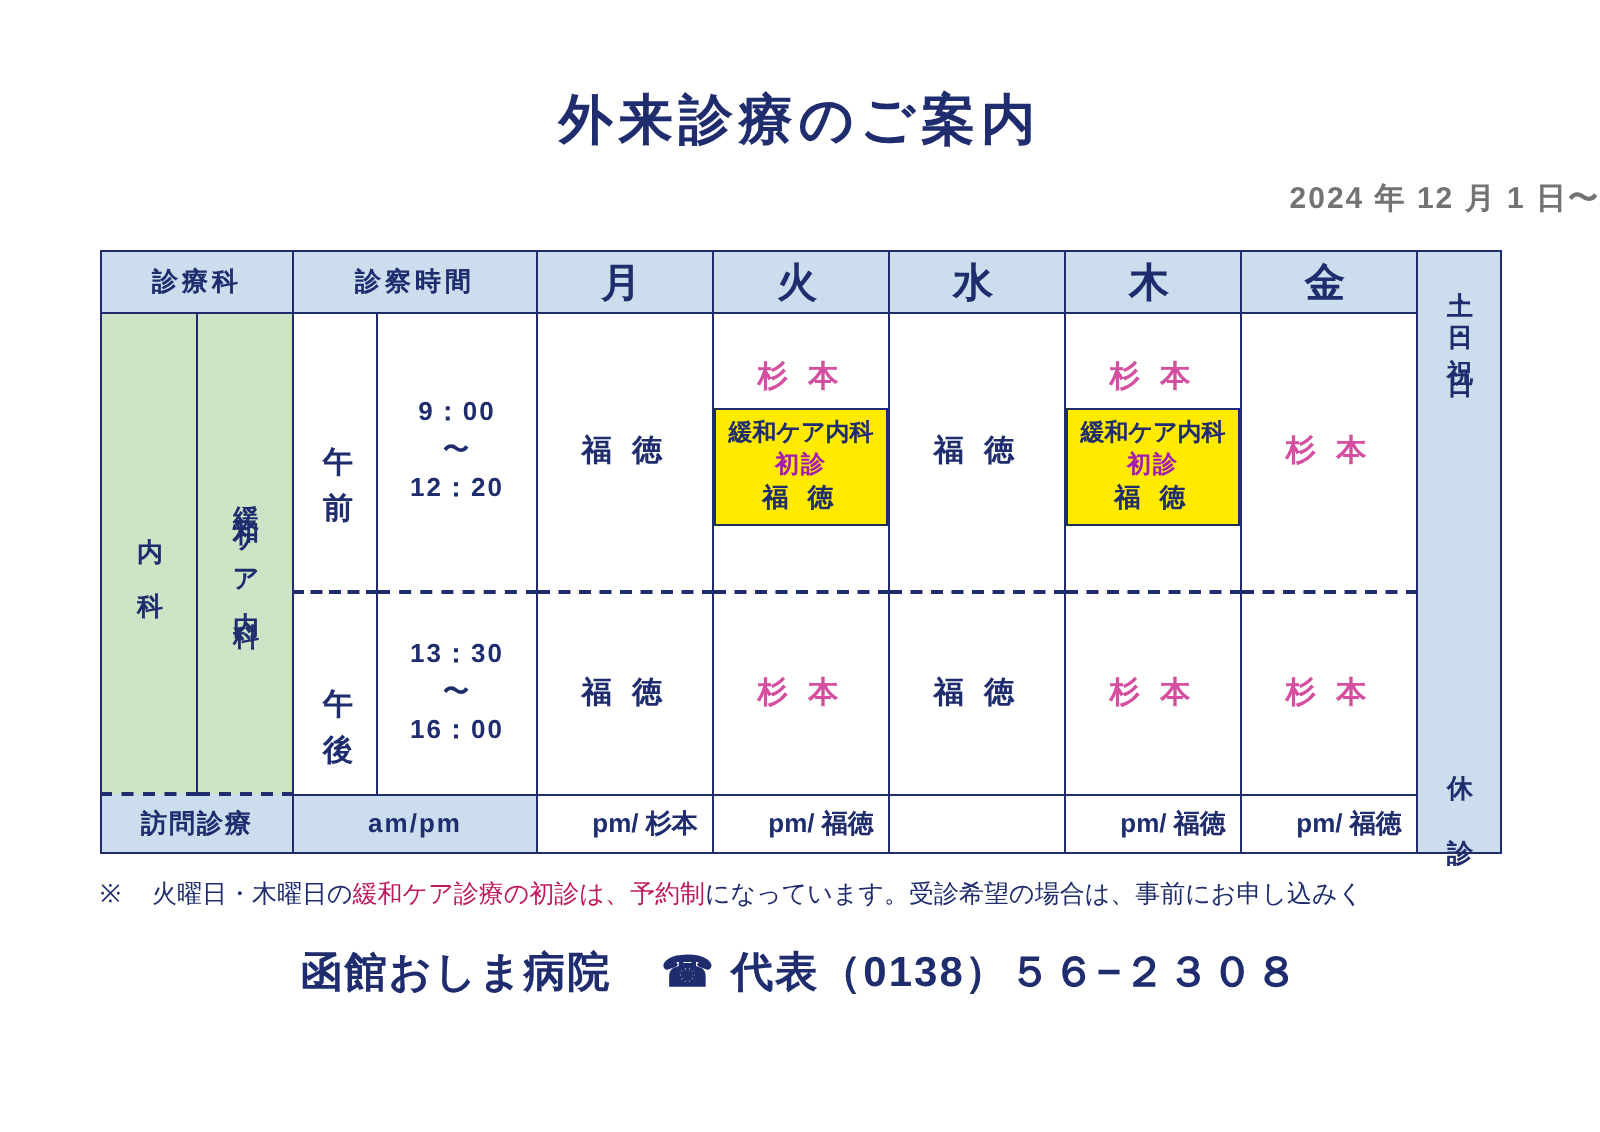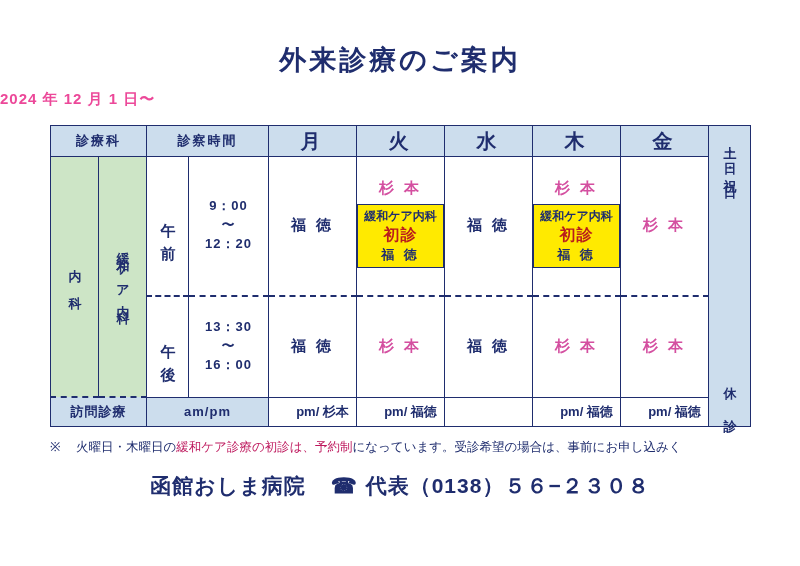--- a/index.html
+++ b/index.html
@@ -22,24 +22,24 @@
   }
   .title {
     text-align: center;
     font-size: 27px;
     font-weight: bold;
     color: #1f2d6e;
     letter-spacing: 3px;
     margin-top: 42px;
   }
   .subtitle {
-    text-align: left;
-    font-size: 15px;
-    font-weight: bold;
-    color: #ec4899;
+    text-align: right;
+    font-size: 15px;
+    font-weight: bold;
+    color: #737373;
     margin-top: 12px;
     letter-spacing: 1px;
   }
   .table-wrap {
     margin: 16px auto 0 auto;
     width: 700px;
   }
   table.schedule {
     border-collapse: collapse;
     width: 700px;
@@ -123,22 +123,22 @@
     margin-top: 6px;
     line-height: 1.35;
   }
   .hl-box .l1 {
     font-size: 12px;
     color: #1f2d6e;
     font-weight: bold;
     letter-spacing: 0px;
   }
   .hl-box .l2 {
-    font-size: 16px;
-    color: #b91c1c;
+    font-size: 12px;
+    color: #a21caf;
     font-weight: bold;
     letter-spacing: 1px;
   }
   .hl-box .l3 {
     font-size: 13px;
     color: #1f2d6e;
     font-weight: bold;
     letter-spacing: 3px;
   }
   .dashed-bottom {

